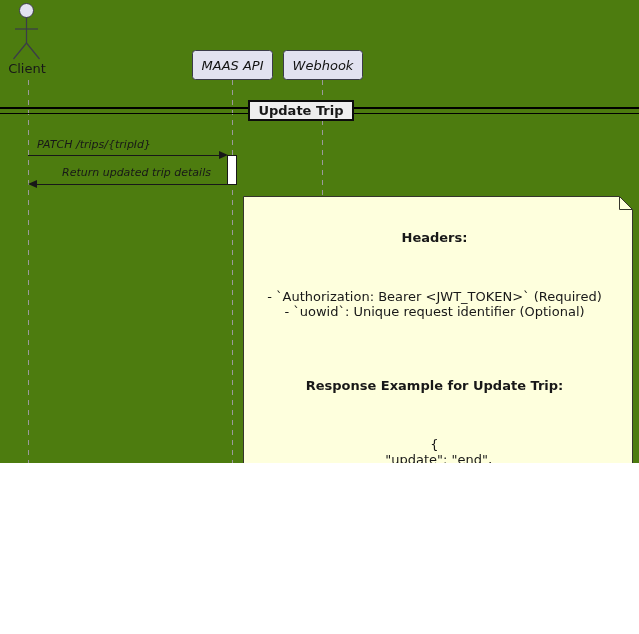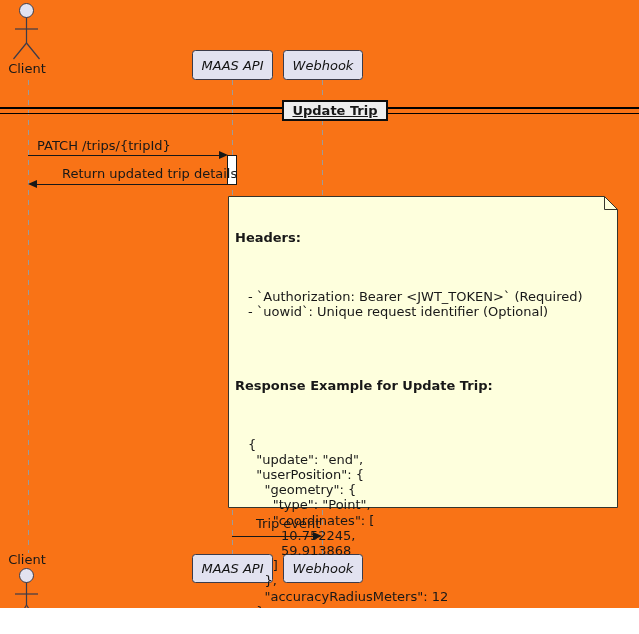--- a/index.html
+++ b/index.html
@@ -1,17 +1,17 @@
 <!DOCTYPE html>
 <html><head>
 <meta charset="utf-8">
 <style>
   html,body{margin:0;padding:0;background:#ffffff;}
   .canvas{
-    position:relative;width:639px;height:608px;background:#f97316;
+    position:relative;width:639px;height:463px;background:#4d7c0f;
     font-family:"DejaVu Sans","Liberation Sans",sans-serif;
     color:#181818;overflow:hidden;
   }
   .abs{position:absolute;}
   
   .lifeline{
     position:absolute;width:1px;z-index:1;
     background:repeating-linear-gradient(to bottom,#9a9a9a 0 5px,transparent 5px 10px);
   }
   
@@ -23,21 +23,21 @@
   }
   
   .divline{position:absolute;left:0;width:639px;height:1.5px;background:#000;z-index:2;}
   .divbox{
     position:absolute;z-index:3;box-sizing:border-box;
     background:#EEEEEE;border:2px solid #0c0c0c;
     display:flex;align-items:center;justify-content:center;
     font-size:13px;font-weight:bold;
   }
   
-  .msg-label{position:absolute;font-size:13px;white-space:nowrap;z-index:4;}
+  .msg-label{position:absolute;font-size:11px;white-space:nowrap;z-index:4;font-style:italic;}
   .msg-line{position:absolute;height:1.2px;background:#181818;z-index:4;}
   .head-right{
     position:absolute;width:0;height:0;z-index:4;
     border-top:4.5px solid transparent;border-bottom:4.5px solid transparent;
     border-left:9px solid #181818;
   }
   .head-left{
     position:absolute;width:0;height:0;z-index:4;
     border-top:4.5px solid transparent;border-bottom:4.5px solid transparent;
     border-right:9px solid #181818;
@@ -79,35 +79,35 @@
 
   <div class="pbox" style="left:192px;top:50px;width:81px;height:30px;">
     <span>MAAS API</span>
   </div>
   <div class="pbox" style="left:283px;top:50px;width:80px;height:30px;">
     <span>Webhook</span>
   </div>
 
   <div class="divline" style="top:107px;"></div>
   <div class="divline" style="top:112.5px;"></div>
-  <div class="divbox" style="left:282px;top:100px;width:106px;height:21px;text-decoration:underline;">
+  <div class="divbox" style="left:248px;top:100px;width:106px;height:21px;">
     <span>Update Trip</span>
   </div>
 
   <div class="msg-label" style="left:37px;top:138px;">PATCH /trips/{tripId}</div>
   <div class="msg-line" style="left:28px;top:155px;width:192px;"></div>
   <div class="head-right" style="left:219px;top:151px;"></div>
 
   <div class="activation" style="left:227px;top:155px;height:30px;"></div>
 
   <div class="msg-label" style="left:46px;top:166px;margin-left:16px;">Return updated trip details</div>
   <div class="msg-line" style="left:36px;top:183.5px;width:191px;"></div>
   <div class="head-left" style="left:28px;top:179.5px;"></div>
 
-  <div class="note" style="left:228px;top:196px;width:390px;height:312px;">
+  <div class="note" style="left:243px;top:196px;width:390px;height:312px;text-align:center;">
     <svg width="390" height="312" viewBox="0 0 390 312">
       <polygon points="0.5,0.5 376.5,0.5 389.5,13.5 389.5,311.5 0.5,311.5" fill="#FEFFDD" stroke="#35352c" stroke-width="1"></polygon>
       <path d="M376.5,0.5 L376.5,13.5 L389.5,13.5" fill="none" stroke="#35352c" stroke-width="1"></path>
     </svg>
     <div class="note-content">
       <div class="note-heading">Headers:</div>
       <pre>- `Authorization: Bearer &lt;JWT_TOKEN&gt;` (Required)
 - `uowid`: Unique request identifier (Optional)</pre>
       <div class="note-heading spaced">Response Example for Update Trip:</div>
       <pre>{

